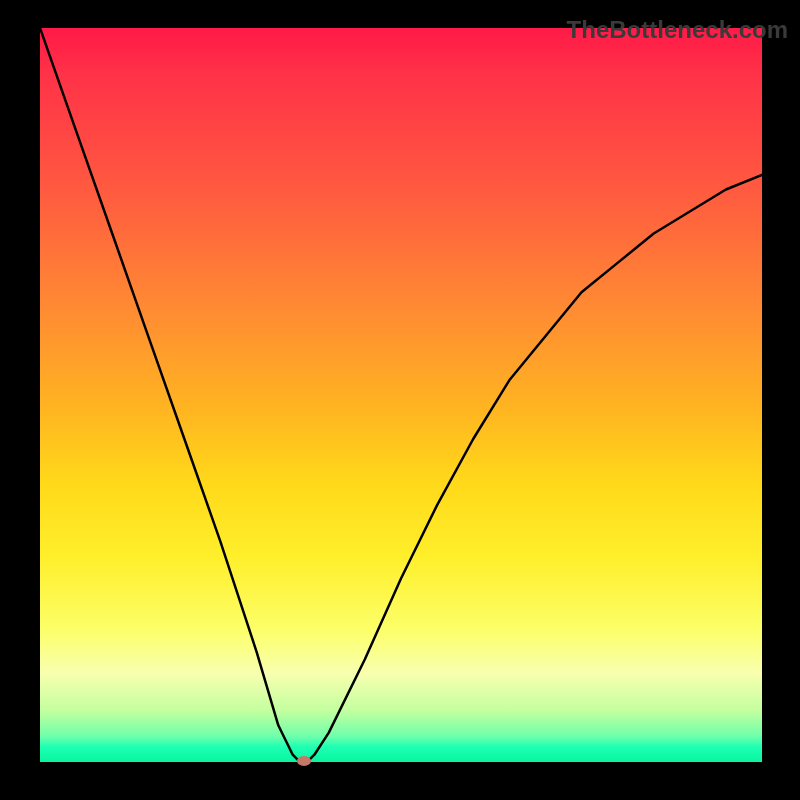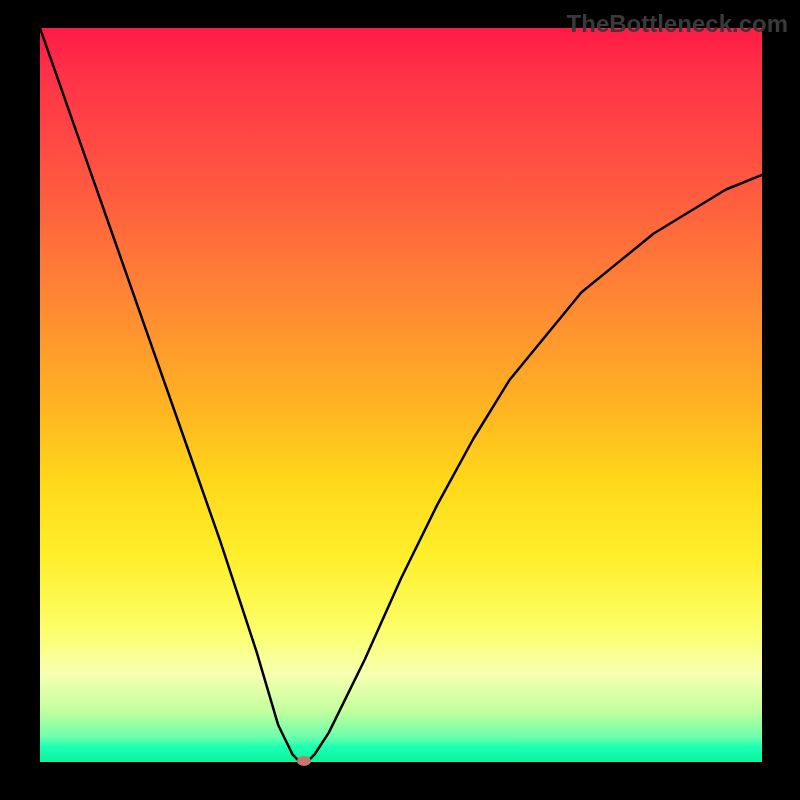--- a/index.html
+++ b/index.html
@@ -5,21 +5,21 @@
   * { margin: 0; padding: 0; box-sizing: border-box; }
   html, body { width: 800px; height: 800px; overflow: hidden; }
   .outer {
     width: 800px;
     height: 800px;
     background: #000;
     position: relative;
   }
   .watermark {
     position: absolute;
-    top: 10px;
+    top: 16px;
     right: 12px;
     color: #3a3a3a;
     font-family: Arial, Helvetica, sans-serif;
     font-size: 24px;
     font-weight: bold;
     z-index: 10;
     text-align: center;
   }
   .plot {
     position: absolute;

